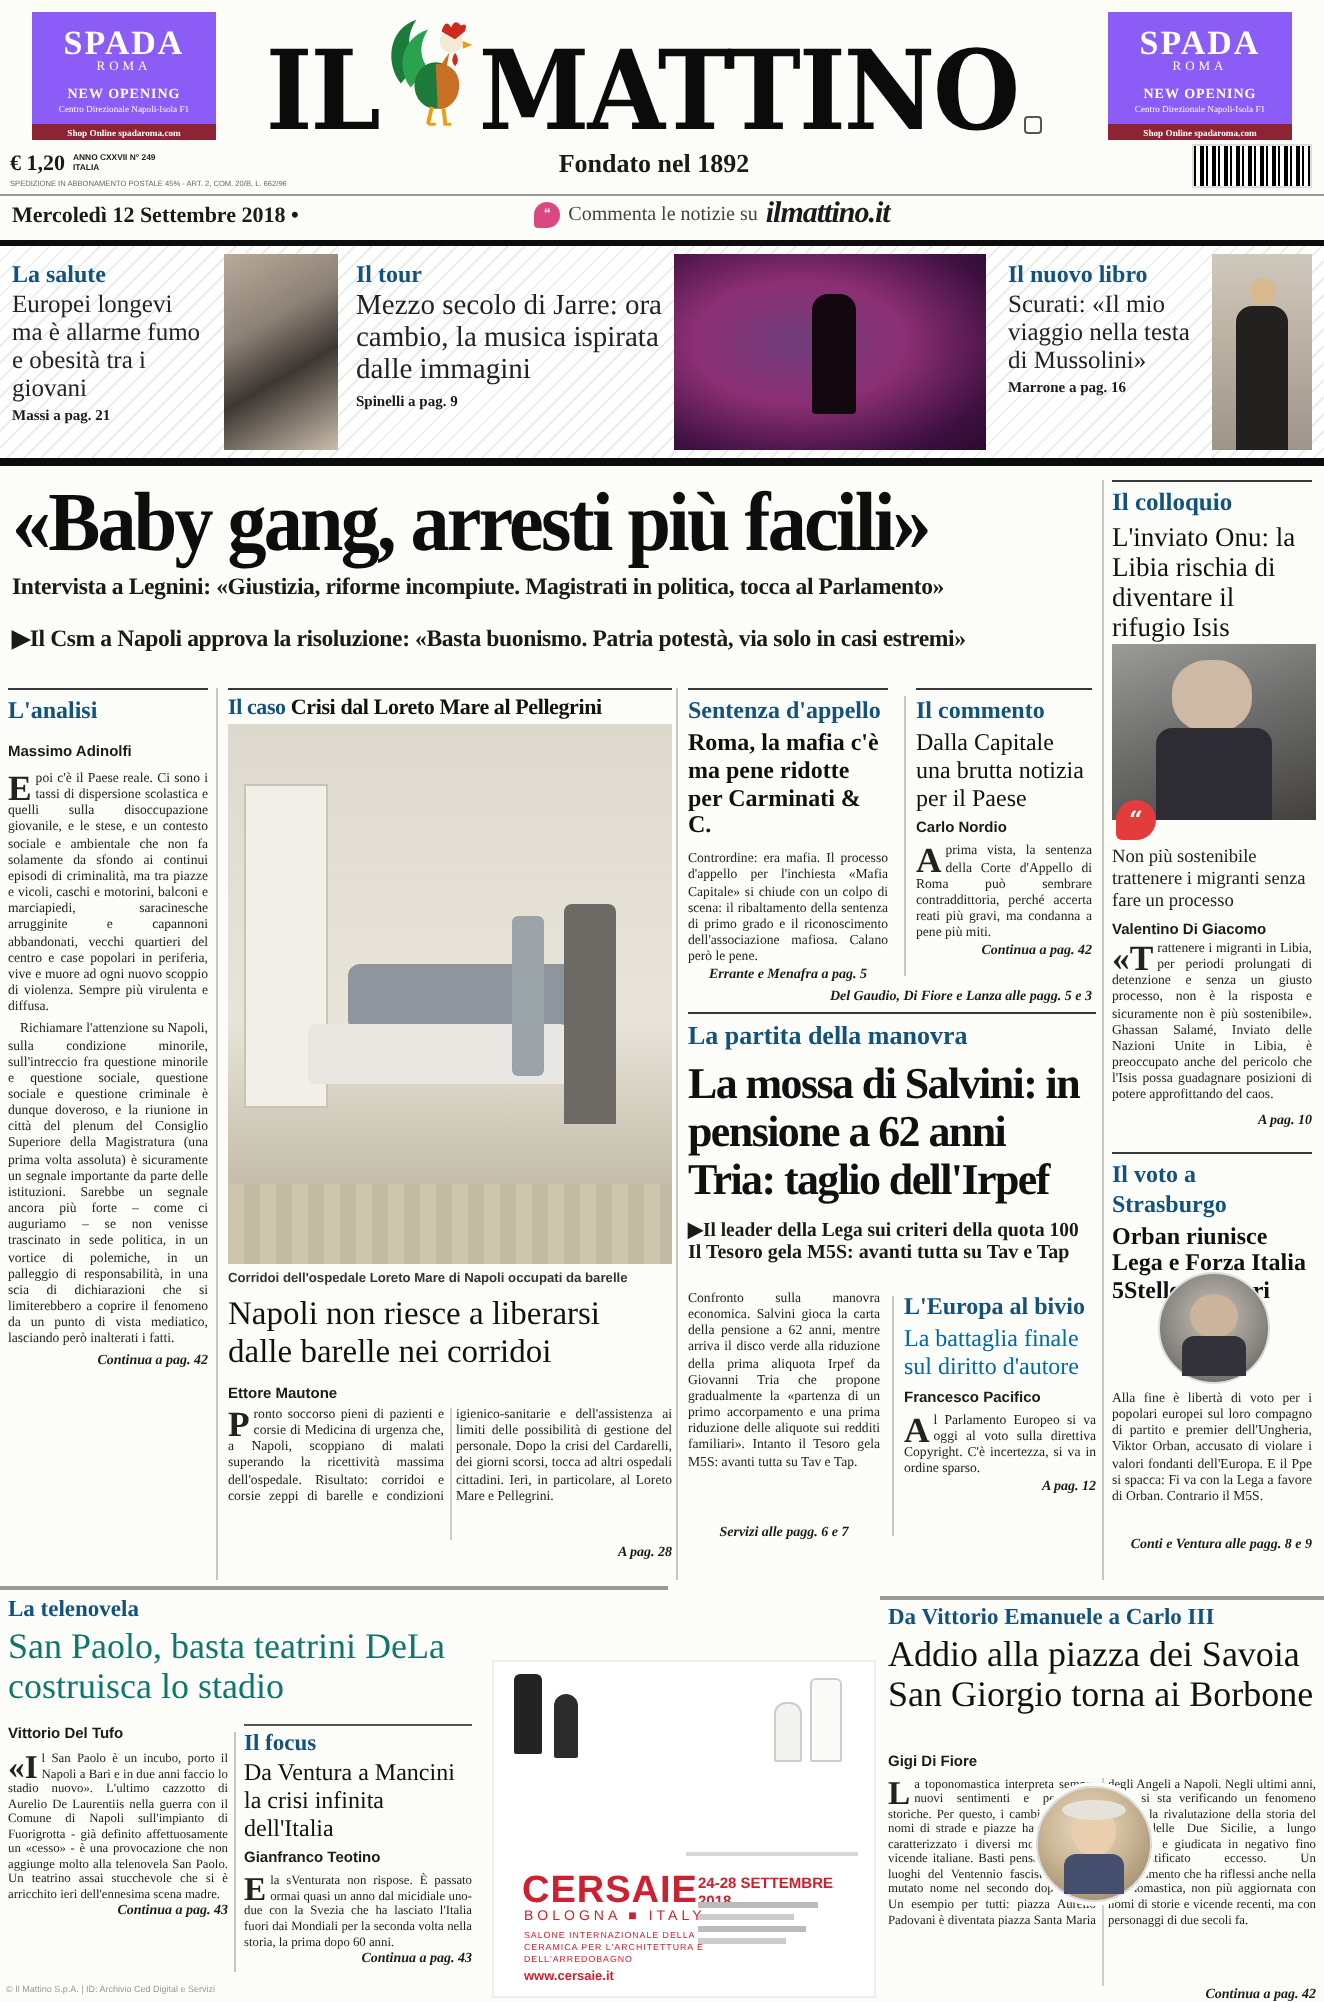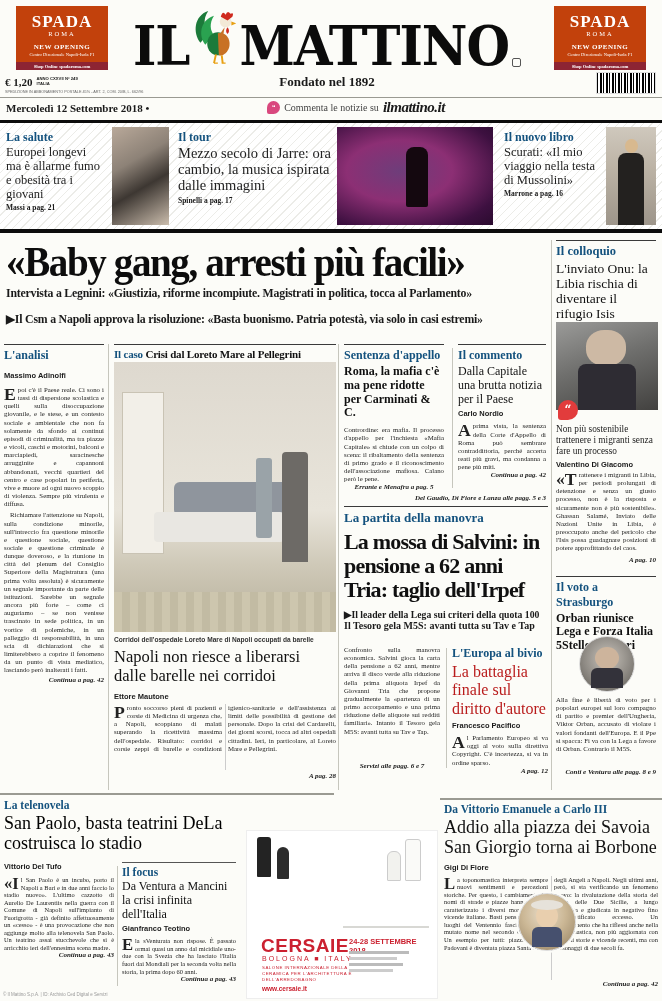--- a/index.html
+++ b/index.html
@@ -12,21 +12,21 @@
   .body{font-size:6.8px;line-height:1.2;text-align:justify;color:#222;}
   .body-sm{font-size:6.4px;line-height:1.18;text-align:justify;color:#222;}
   .dc::first-letter{float:left;font-size:2.6em;line-height:.8;padding:1px 2px 0 0;font-weight:bold;}
   .cont{font-style:italic;}
   .pgref{font-style:italic;font-weight:bold;font-size:7px;text-align:right;}
   .vline{position:absolute;width:1px;background:#c6c6bd;}
   .grayline{position:absolute;background:#9a9a92;}
   .blackbar{position:absolute;background:#0c0c0c;}
   .secline{border-top:1.5px solid #3a3a3a;padding-top:3px;}
   
-  .spada{background:#c2410c;color:#fff;text-align:center;font-family:"Liberation Serif",serif;}
+  .spada{background:#8b5cf6;color:#fff;text-align:center;font-family:"Liberation Serif",serif;}
   .spada .b{font-size:17px;font-weight:bold;letter-spacing:1px;line-height:1;padding-top:7px;}
   .spada .c{font-size:6.5px;letter-spacing:2px;}
   .spada .n{font-size:7px;font-weight:bold;margin-top:6px;letter-spacing:.5px;}
   .spada .a{font-size:4.6px;margin-top:1px;}
   .spada .s{position:absolute;bottom:0;left:0;right:0;background:#8d2433;font-size:4.6px;
             font-weight:bold;padding:1.5px 0;color:#fff;}
   .nameplate{display:flex;align-items:flex-end;justify-content:center;gap:3px;}
   .nameword{font-family:"DejaVu Serif",serif;font-weight:bold;font-size:50px;line-height:.9;
             letter-spacing:-1px;color:#0b0b0b;transform:scaleY(1.1);transform-origin:bottom;}
   .regmark{width:7px;height:7px;border:1px solid #555;border-radius:2px;margin-bottom:3px;}
@@ -127,21 +127,21 @@
     <div class="abs" style="left:6px;top:7px;width:98px;">
       <div class="kick teaser-k">La salute</div>
       <div class="teaser-h">Europei longevi ma è allarme fumo e obesità tra i giovani</div>
       <div class="sig">Massi a pag. 21</div>
     </div>
     <div class="ph" style="left:112px;top:4px;width:57px;height:98px;background:linear-gradient(150deg,#b9a99a 0%,#8d8277 35%,#3d3732 60%,#cbbdad 100%);"></div>
 
     <div class="abs" style="left:178px;top:7px;width:153px;">
       <div class="kick teaser-k">Il tour</div>
       <div class="teaser-h2">Mezzo secolo di Jarre: ora cambio, la musica ispirata dalle immagini</div>
-      <div class="sig">Spinelli a pag. 17</div>
+      <div class="sig">Spinelli a pag. 9</div>
     </div>
     <div class="ph" style="left:337px;top:4px;width:156px;height:98px;background:radial-gradient(ellipse at 40% 45%,#6e3d7a 0%,#8c2f74 40%,#3d1040 80%,#2a0b2e 100%);">
       <div style="position:absolute;left:44%;top:20%;width:22px;height:60px;background:#14080f;border-radius:8px 8px 2px 2px;"></div>
     </div>
 
     <div class="abs" style="left:504px;top:7px;width:97px;">
       <div class="kick teaser-k">Il nuovo libro</div>
       <div class="teaser-h">Scurati: «Il mio viaggio nella testa di Mussolini»</div>
       <div class="sig">Marrone a pag. 16</div>
     </div>
@@ -237,32 +237,32 @@
     <div style="margin-top:6px;">
       <div style="font-size:10px;font-weight:600;white-space:nowrap;transform:scaleX(.97);transform-origin:left;">▶Il leader della Lega sui criteri della quota 100</div>
       <div style="font-size:10px;font-weight:600;white-space:nowrap;">Il Tesoro gela M5S: avanti tutta su Tav e Tap</div>
     </div>
   </div>
   <div class="abs body" style="left:344px;top:646px;width:96px;">Confronto sulla manovra economica. Salvini gioca la carta della pensione a 62 anni, mentre arriva il disco verde alla riduzione della prima aliquota Irpef da Giovanni Tria che propone gradualmente la «partenza di un primo accorpamento e una prima riduzione delle aliquote sui redditi familiari». Intanto il Tesoro gela M5S: avanti tutta su Tav e Tap.</div>
   <div class="abs pgref cont" style="left:344px;top:762px;width:96px;text-align:center;">Servizi alle pagg. 6 e 7</div>
   <div class="vline" style="left:446px;top:648px;height:120px;"></div>
   <div class="abs" style="left:452px;top:646px;width:96px;">
     <div class="kick" style="font-size:12px;">L'Europa al bivio</div>
-    <div style="font-size:16px;line-height:1.15;margin-top:2px;color:#b91c1c;">La battaglia finale sul diritto d'autore</div>
+    <div style="font-size:12px;line-height:1.15;margin-top:2px;color:#0369a1;">La battaglia finale sul diritto d'autore</div>
     <div class="byline" style="margin-top:3px;">Francesco Pacifico</div>
     <div class="body dc" style="margin-top:4px;">Al Parlamento Europeo si va oggi al voto sulla direttiva Copyright. C'è incertezza, si va in ordine sparso.</div>
     <div class="pgref cont">A pag. 12</div>
   </div>
 
   <div class="grayline" style="left:0;top:793px;width:334px;height:1.5px;"></div>
   <div class="grayline" style="left:440px;top:798px;width:222px;height:1.5px;"></div>
 
   <div class="abs" style="left:4px;top:799px;width:234px;">
     <div class="kick" style="font-size:11.5px;">La telenovela</div>
-    <div style="font-size:18px;line-height:1.1;margin-top:3px;color:#000000;">San Paolo, basta teatrini DeLa costruisca lo stadio</div>
+    <div style="font-size:18px;line-height:1.1;margin-top:3px;color:#0f766e;">San Paolo, basta teatrini DeLa costruisca lo stadio</div>
   </div>
   <div class="abs" style="left:4px;top:862px;width:110px;">
     <div class="byline">Vittorio Del Tufo</div>
     <div class="body-sm dc" style="margin-top:5px;">«Il San Paolo è un incubo, porto il Napoli a Bari e in due anni faccio lo stadio nuovo». L'ultimo cazzotto di Aurelio De Laurentiis nella guerra con il Comune di Napoli sull'impianto di Fuorigrotta - già definito affettuosamente un «cesso» - è una provocazione che non aggiunge molto alla telenovela San Paolo. Un teatrino assai stucchevole che si è arricchito ieri dell'ennesima scena madre.</div>
     <div class="pgref cont">Continua a pag. 43</div>
   </div>
   <div class="vline" style="left:117px;top:866px;height:120px;"></div>
   <div class="abs" style="left:122px;top:862px;width:114px;border-top:1px solid #555;padding-top:3px;">
     <div class="kick" style="font-size:11.5px;">Il focus</div>
     <div style="font-size:12px;line-height:1.15;margin-top:2px;color:#111;">Da Ventura a Mancini la crisi infinita dell'Italia</div>
@@ -287,21 +287,21 @@
     <div style="position:absolute;left:102px;top:120px;width:60px;height:2.5px;background:#bbb;"></div>
     <div style="position:absolute;left:102px;top:126px;width:48px;height:2.5px;background:#ccc;"></div>
     <div style="position:absolute;left:102px;top:132px;width:54px;height:2.5px;background:#bbb;"></div>
     <div style="position:absolute;left:102px;top:138px;width:44px;height:2.5px;background:#ccc;"></div>
     <div class="cersaie-red" style="position:absolute;left:15px;top:154px;font-family:'Liberation Sans',sans-serif;font-weight:bold;font-size:6.5px;">www.cersaie.it</div>
   </div>
 
   <div class="abs" style="left:444px;top:803px;width:214px;">
     <div class="kick" style="font-size:11.5px;">Da Vittorio Emanuele a Carlo III</div>
     <div style="font-size:18px;line-height:1.1;margin-top:3px;color:#111;">Addio alla piazza dei Savoia San Giorgio torna ai Borbone</div>
-    <div class="byline" style="margin-top:5px;">Gigi Di Fiore</div>
+    <div class="byline" style="margin-top:18px;">Gigi Di Fiore</div>
     <div class="body-sm dc colrule2" style="margin-top:4px;height:104px;overflow:hidden;">La toponomastica interpreta sempre nuovi sentimenti e percezioni storiche. Per questo, i cambiamenti dei nomi di strade e piazze hanno sempre caratterizzato i diversi momenti delle vicende italiane. Basti pensare a quanti luoghi del Ventennio fascista abbiano mutato nome nel secondo dopoguerra. Un esempio per tutti: piazza Aurelio Padovani è diventata piazza Santa Maria degli Angeli a Napoli. Negli ultimi anni, però, si sta verificando un fenomeno nuovo: la rivalutazione della storia del regno delle Due Sicilie, a lungo denigrata e giudicata in negativo fino all'ingiustificato eccesso. Un atteggiamento che ha riflessi anche nella toponomastica, non più aggiornata con nomi di storie e vicende recenti, ma con personaggi di due secoli fa.</div>
     <div class="pgref cont">Continua a pag. 42</div>
   </div>
   <div class="abs circle-ph" style="left:518px;top:893px;width:56px;height:56px;background:radial-gradient(circle at 45% 35%,#e8dcc8 0%,#cbb795 45%,#8f7c5e 100%);box-shadow:0 0 0 2px #fcfcf8;">
     <div style="position:absolute;left:17px;top:10px;width:22px;height:24px;background:#e9cfae;border-radius:50%;"></div>
     <div style="position:absolute;left:12px;top:6px;width:32px;height:10px;background:#e6e2da;border-radius:50%;"></div>
     <div style="position:absolute;left:13px;top:33px;width:30px;height:20px;background:#46506e;border-radius:6px 6px 0 0;"></div>
   </div>
 
   <div class="abs" style="left:3px;top:992px;font-family:'Liberation Sans',sans-serif;font-size:4.5px;color:#999;">© Il Mattino S.p.A. | ID: Archivio Ced Digital e Servizi</div>

